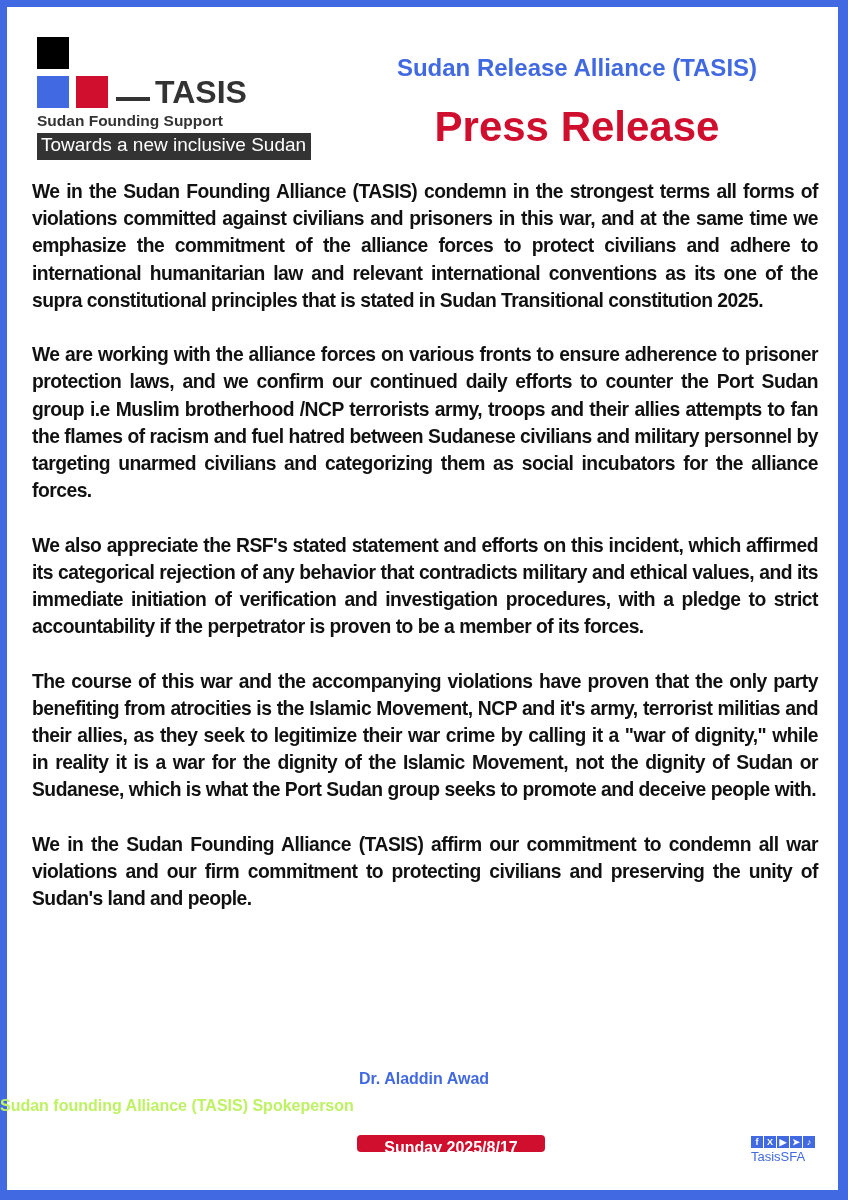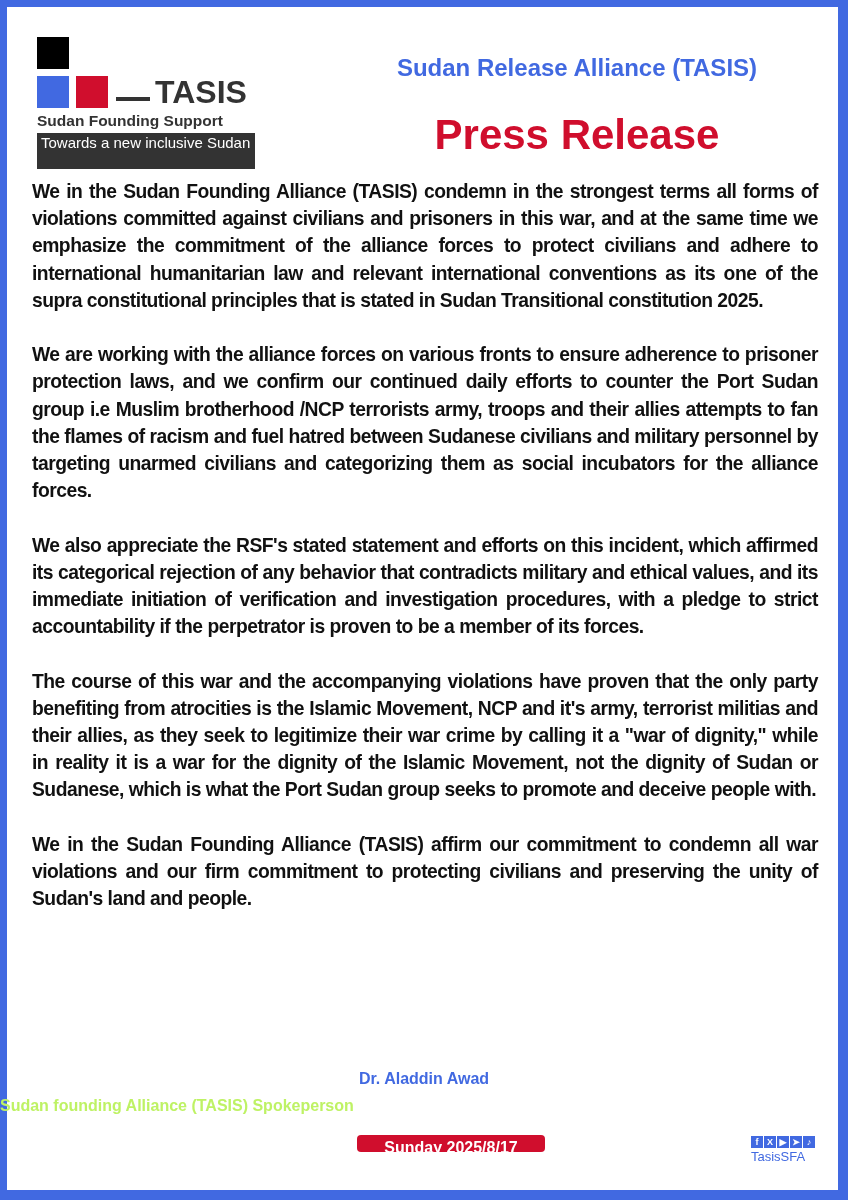--- a/index.html
+++ b/index.html
@@ -25,30 +25,30 @@
       font-size: 32px; font-weight: 700; color: #333333; letter-spacing: 0px;
       line-height: 36px; white-space: nowrap;
     }
     .logo-tasis .bar { display: inline-block; width: 34px; height: 4px; background: #333; vertical-align: 2px; margin-right: 5px; }
     .logo-name {
       position: absolute; left: 7px; top: 82px;
       font-size: 15.5px; font-weight: 700; color: #333333; white-space: nowrap;
     }
     .logo-tagline {
       position: absolute; left: 7px; top: 103px;
-      background: #333333; color: #ffffff; font-size: 15px;
-      padding: 1px 5px 18px 4px; white-space: nowrap;
+      background: #333333; color: #ffffff; font-size: 19px;
+      padding: 1px 5px 4px 4px; white-space: nowrap;
     }
     
     .org-title {
       position: absolute; left: 310px; top: 47px; width: 520px; text-align: center;
       color: #4169e1; font-size: 24px; font-weight: 700;
     }
     .doc-title {
-      position: absolute; left: 310px; top: 104px; width: 520px; text-align: center;
+      position: absolute; left: 310px; top: 96px; width: 520px; text-align: center;
       color: #d00e2d; font-size: 42px; font-weight: 700;
     }
     
     .body {
       position: absolute; left: 25px; top: 171px; width: 786px;
       font-size: 19.3px; font-weight: 700; color: #111111;
       line-height: 27.2px; text-align: justify;
       font-stretch: condensed; letter-spacing: -0.5px;
     }
     .body p { margin: 0 0 27.2px 0; }

